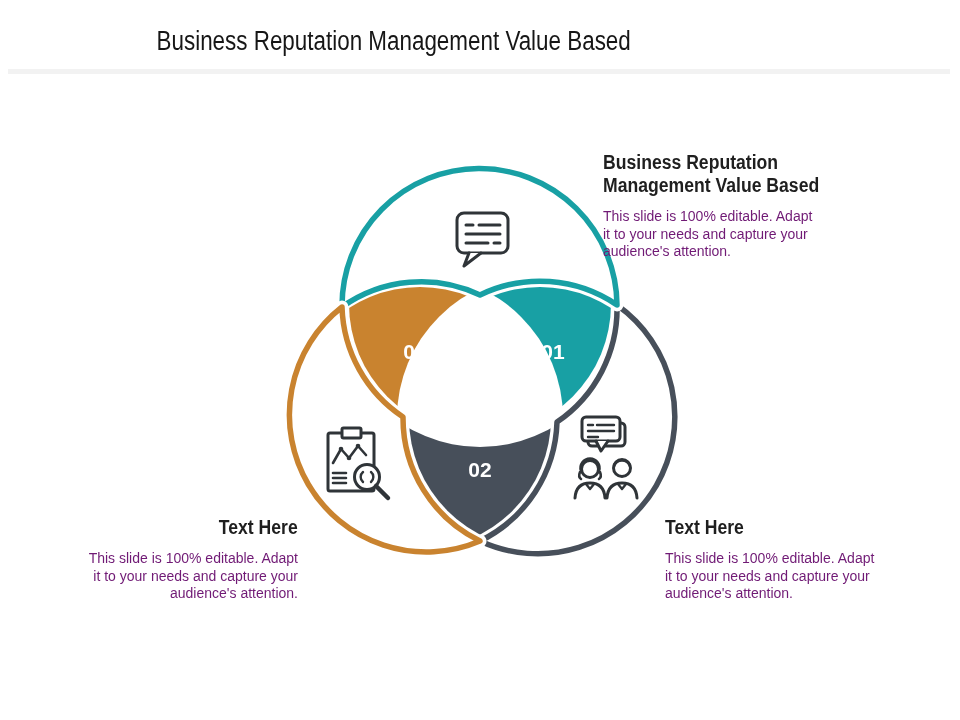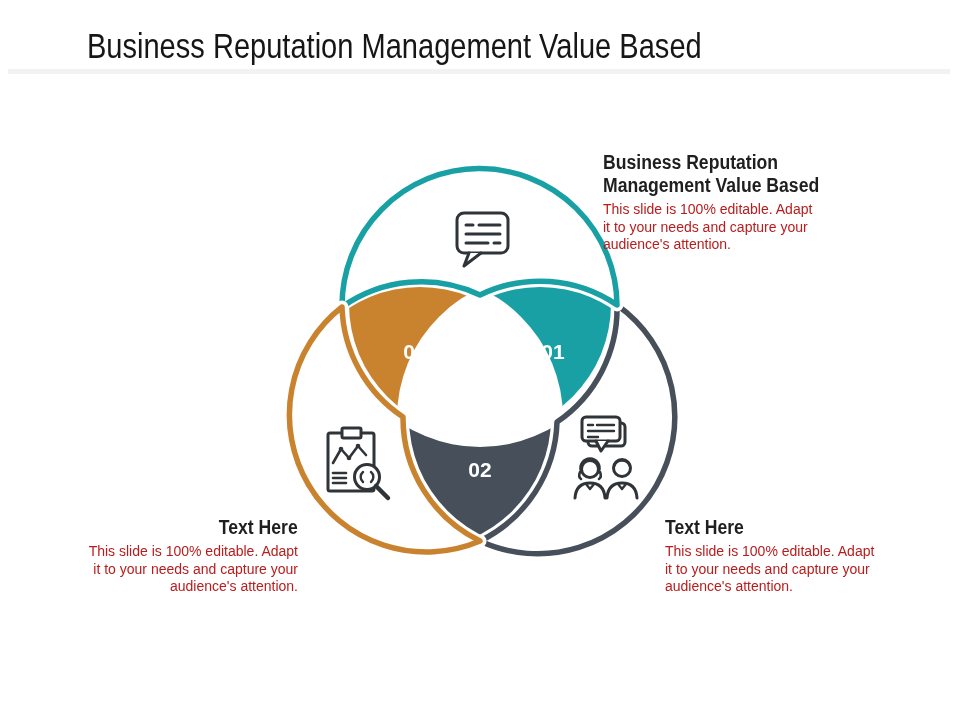--- a/index.html
+++ b/index.html
@@ -1,27 +1,27 @@
 <!DOCTYPE html>
 <html><head>
 <meta charset="utf-8">
 <style>
   html,body{margin:0;padding:0;background:#e8e8e8;}
   .slide{position:relative;width:960px;height:720px;background:#ffffff;overflow:hidden;
          font-family:"Liberation Sans", sans-serif;}
   .title{position:absolute;left:0;top:26px;width:788px;text-align:center;
-         font-size:35px;font-weight:400;color:#161616;white-space:nowrap;}
+         font-size:27px;font-weight:400;color:#161616;white-space:nowrap;}
   .condense{display:inline-block;transform:scaleX(.83);transform-origin:center top;white-space:nowrap;}
   .rule{position:absolute;left:8px;right:10px;height:5px;background:#f2f2f2;}
   .rule.top{top:69px;}
   .venn{position:absolute;left:270px;top:158px;width:420px;height:410px;}
   .callout{position:absolute;}
   .callout .heading{font-size:20px;font-weight:bold;color:#1f1f1f;line-height:1.16;}
   .callout .heading .condense{transform:scaleX(.88);transform-origin:left top;}
-  .callout .body{margin-top:4px;font-size:14px;color:#b91c1c;line-height:17.5px;}
+  .callout .body{margin-top:11px;font-size:14px;color:#701a75;line-height:17.5px;}
   .callout .body div{white-space:nowrap;}
   .co-tr{left:603px;top:151px;width:260px;text-align:left;}
   .co-bl{left:38px;top:516px;width:260px;text-align:right;}
   .co-bl .heading .condense{transform-origin:right top;}
   .co-br{left:665px;top:516px;width:260px;text-align:left;}
   .num{font-weight:bold;font-size:21px;fill:#ffffff;}
   .icon{stroke:#2f3438;fill:none;stroke-width:3;stroke-linecap:round;stroke-linejoin:round;}
 </style>
 </head>
 <body>

